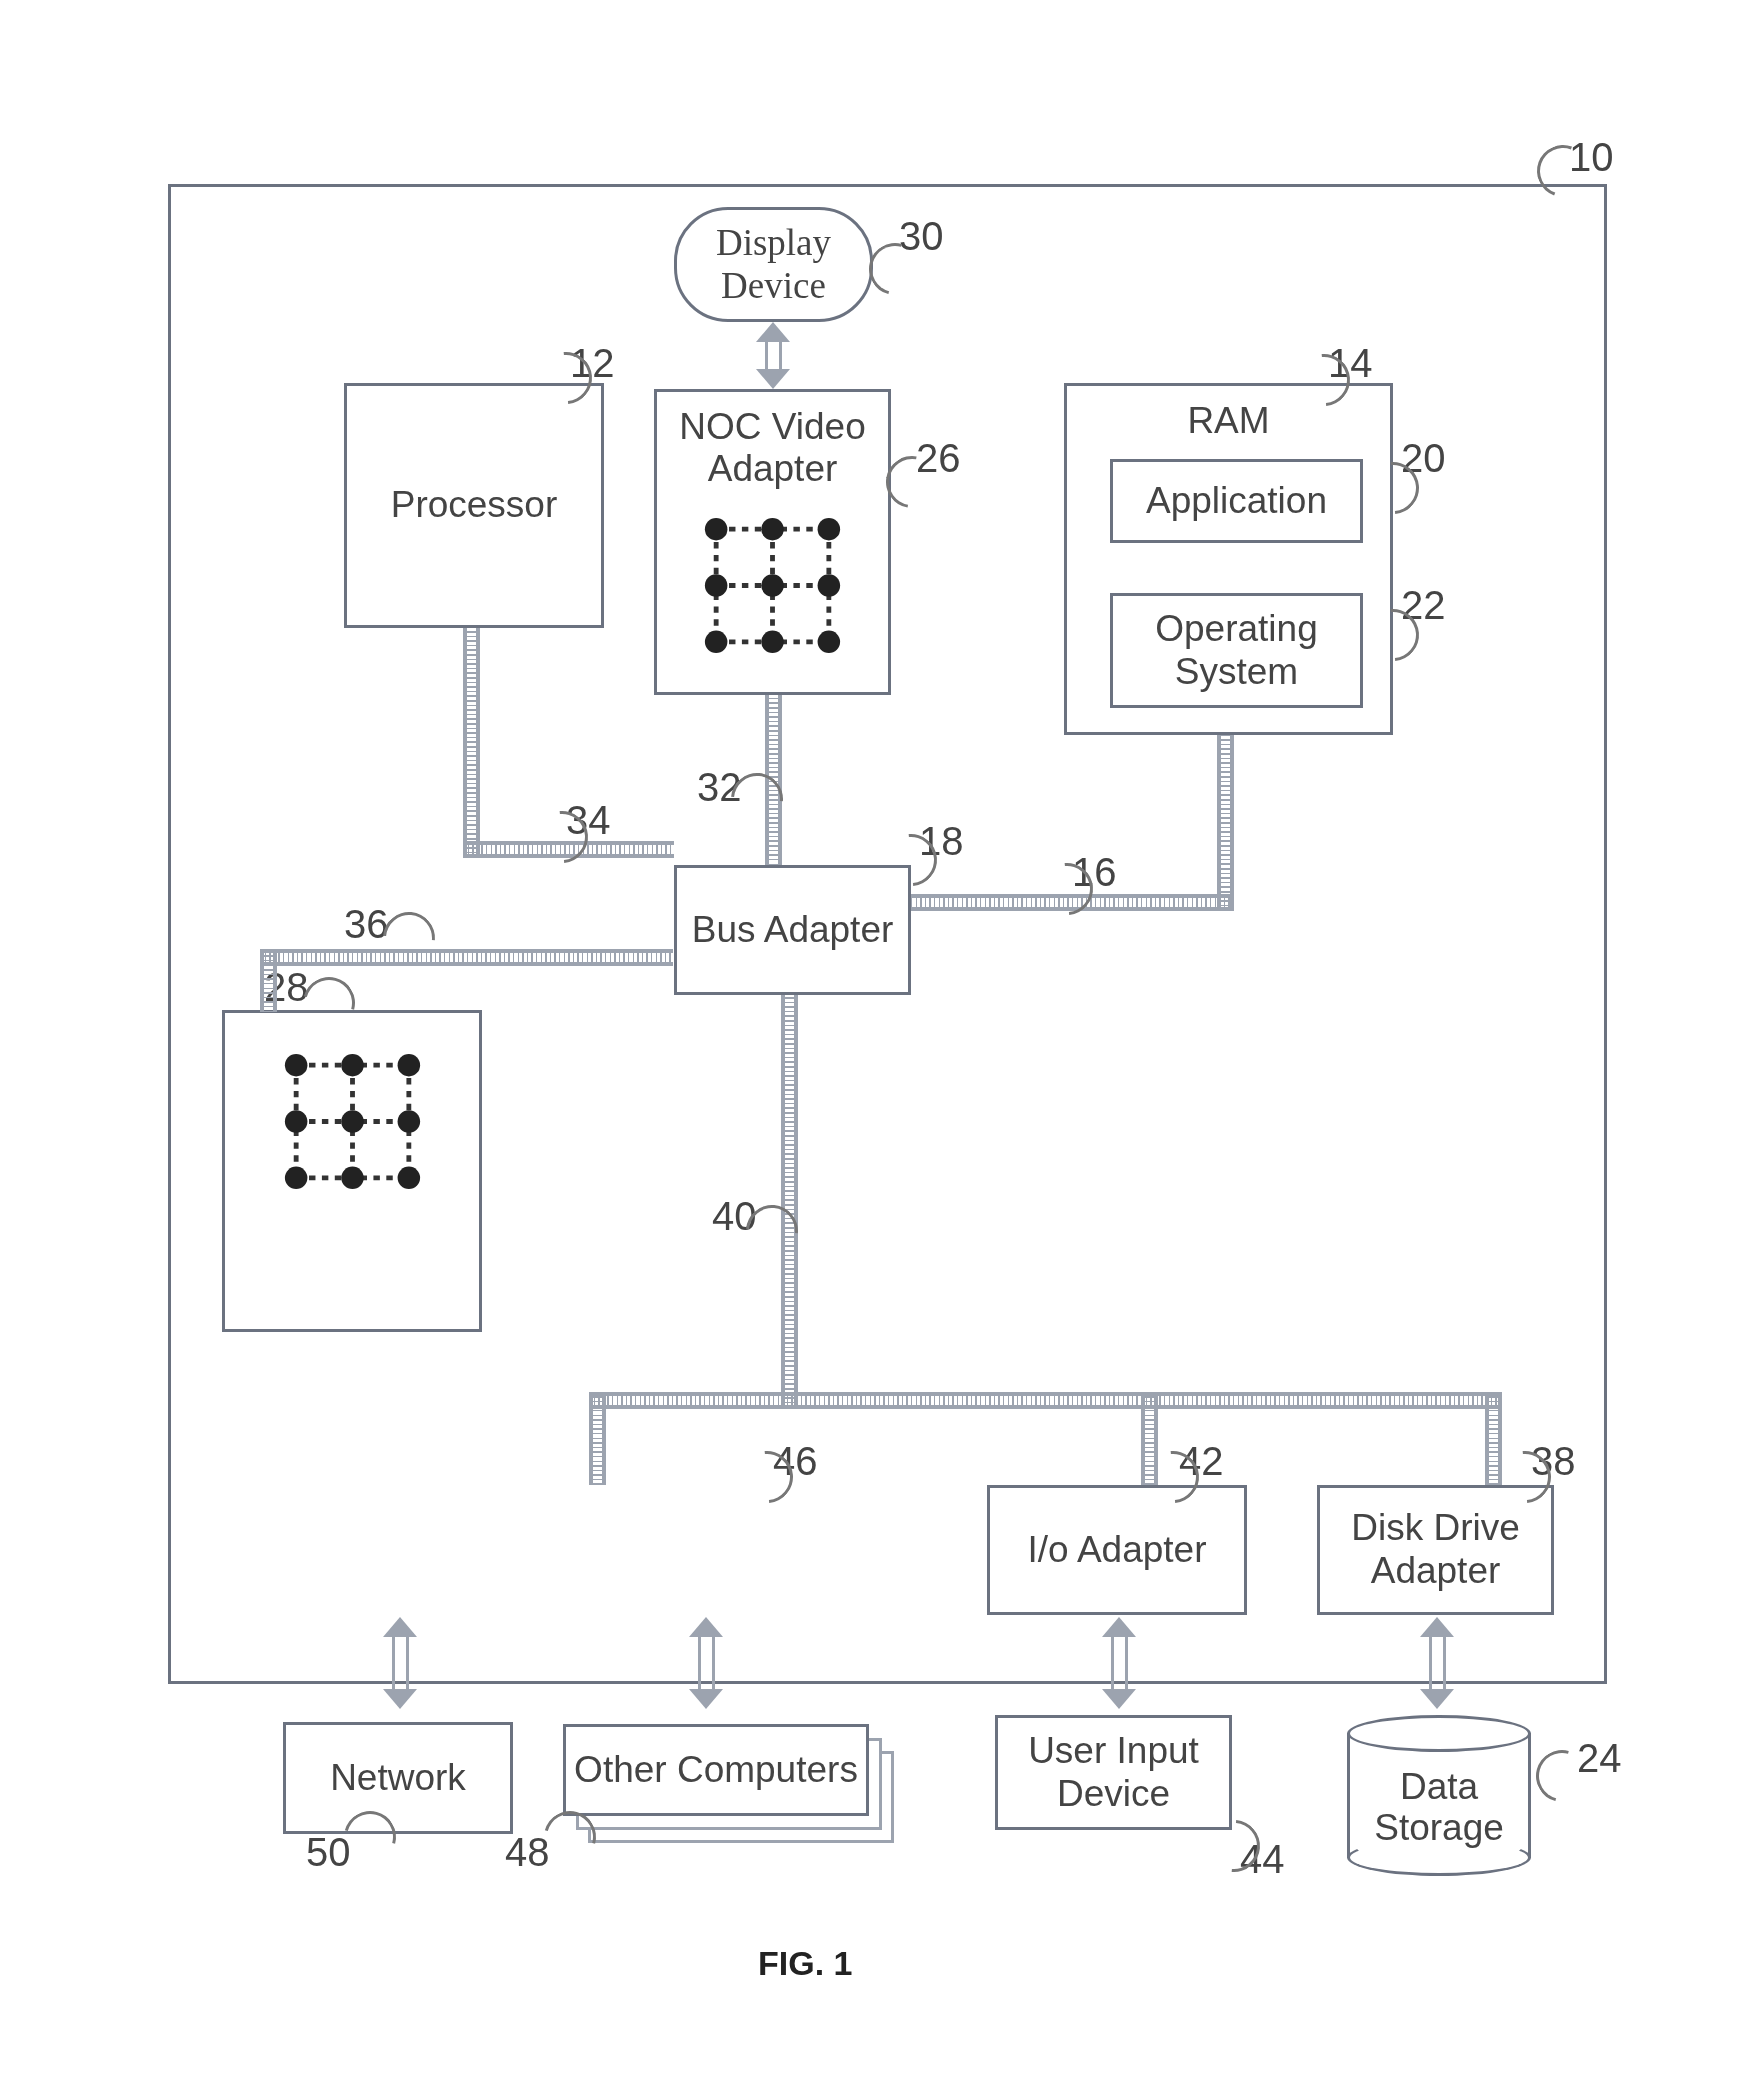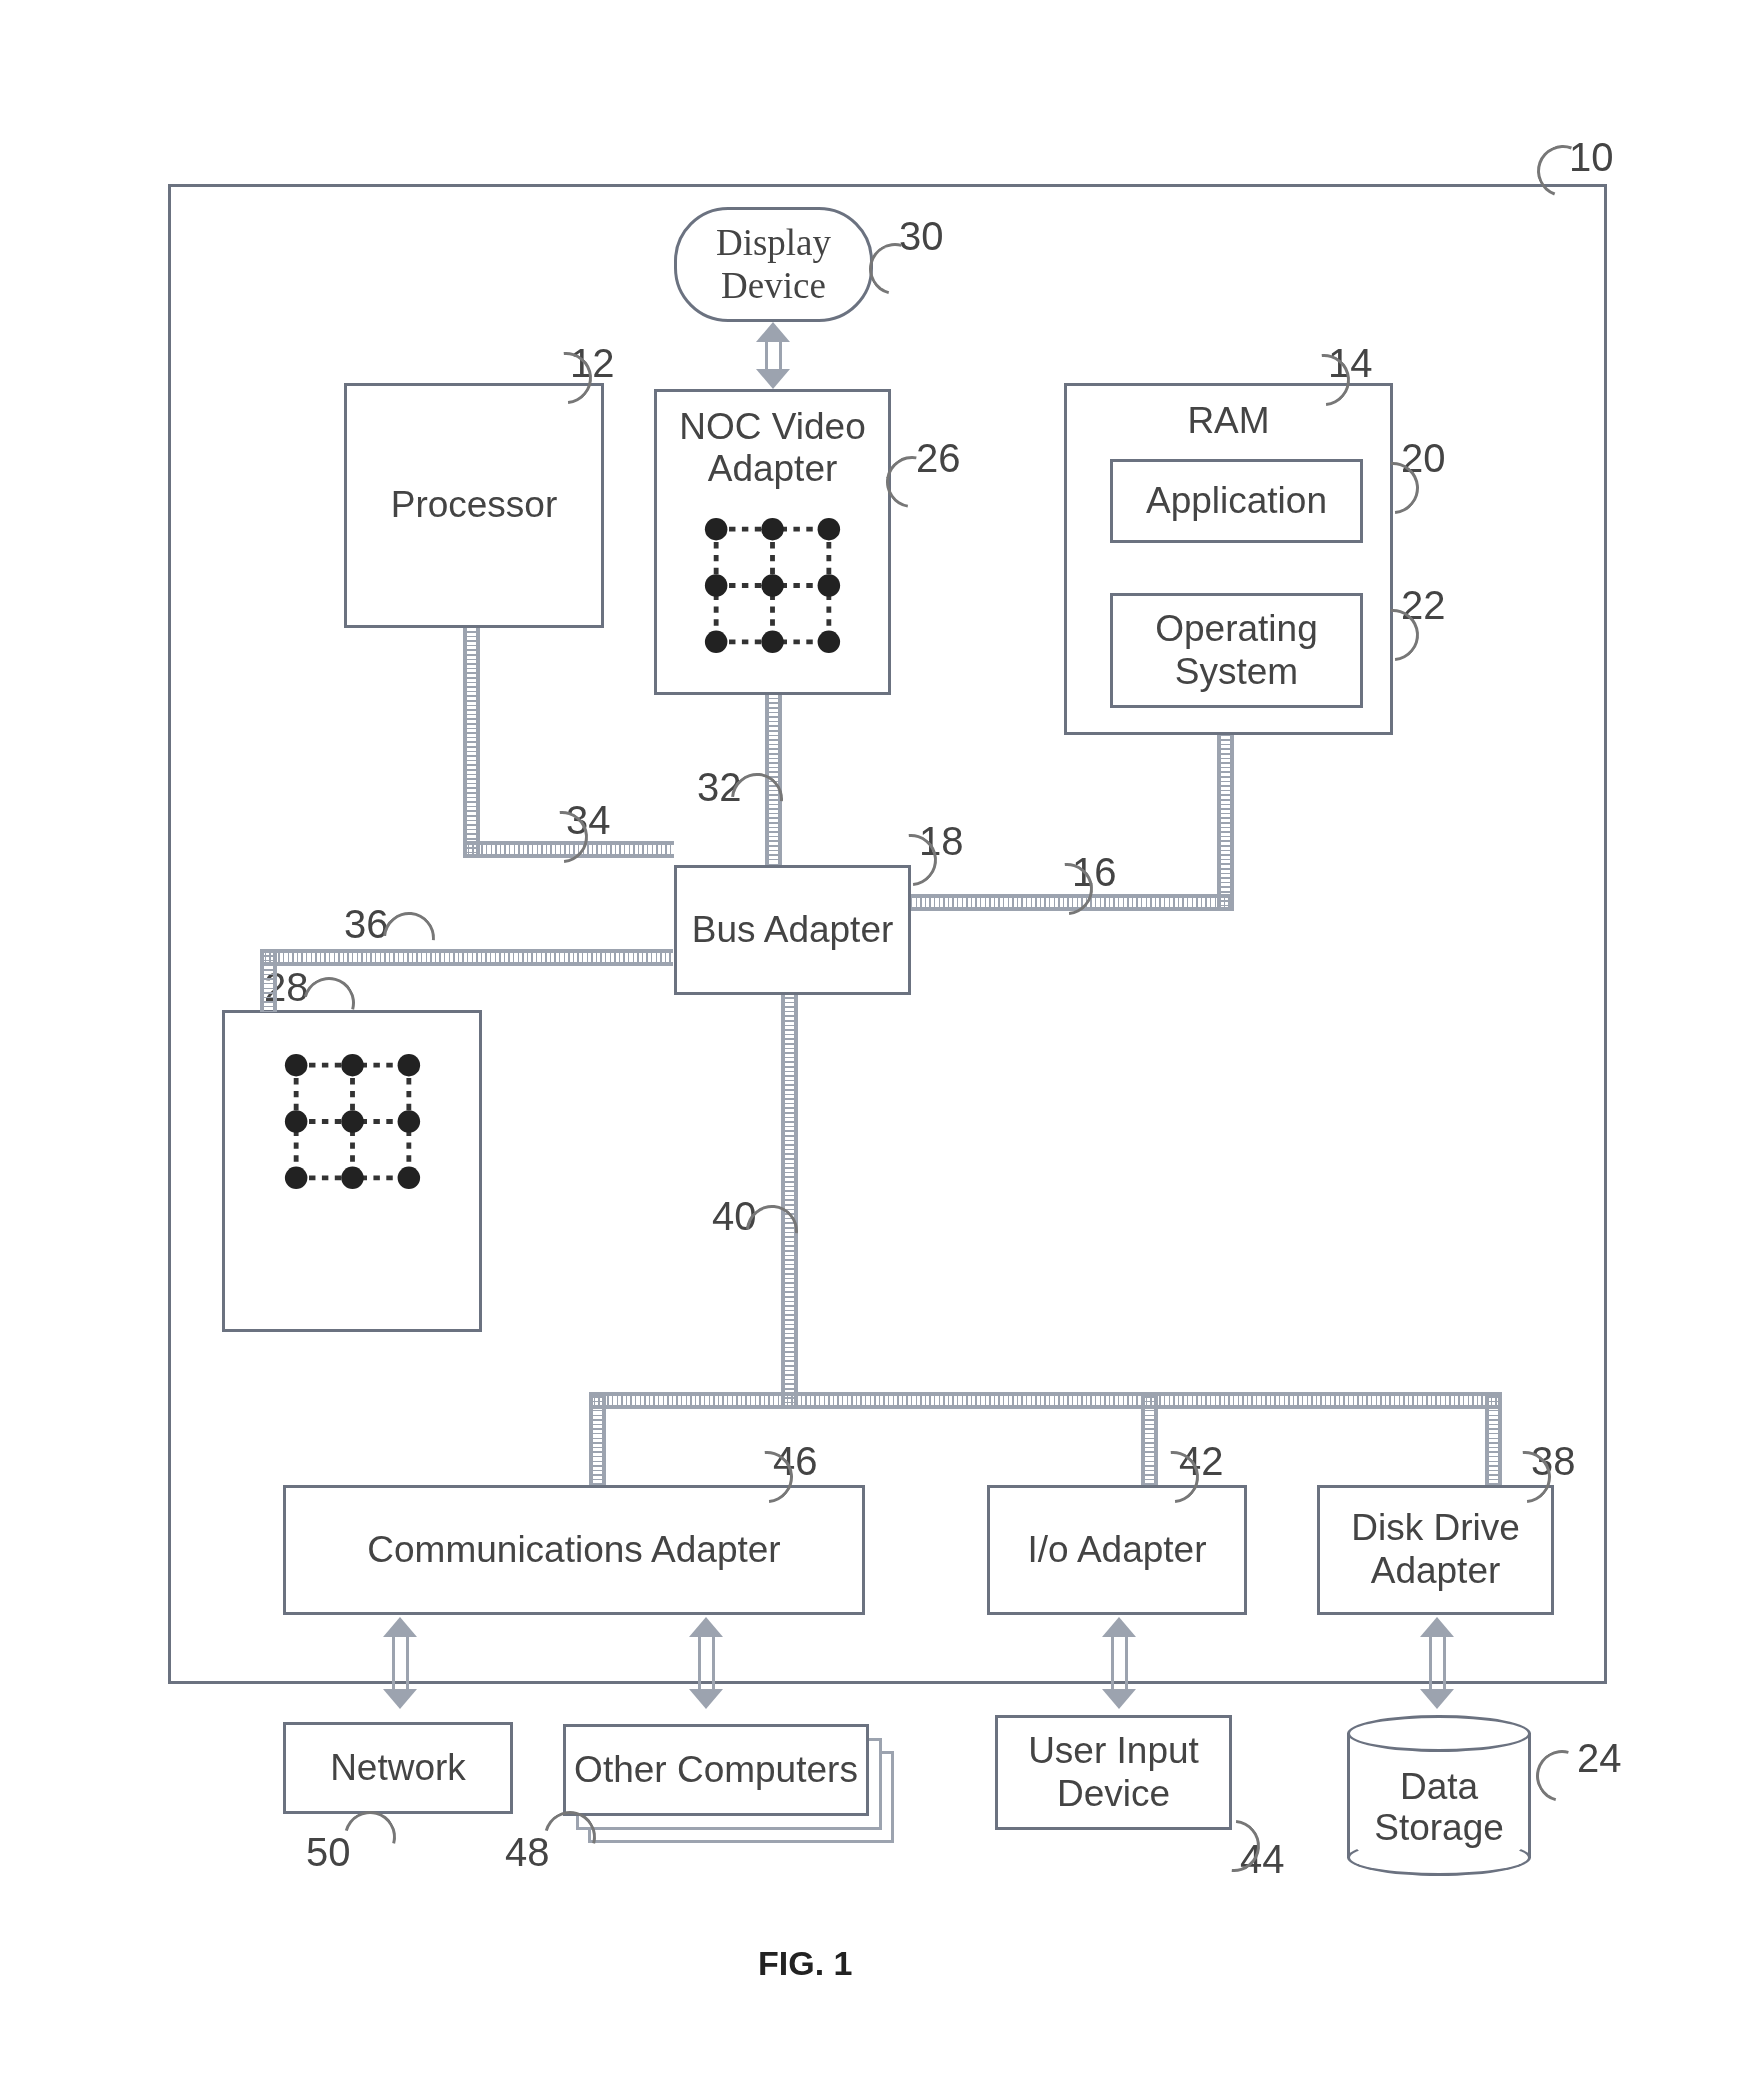--- a/index.html
+++ b/index.html
@@ -171,23 +171,20 @@
 <div class="leader" style="left:383px;top:912px;transform:rotate(140deg);"></div>
 
 <div class="busV hatched" style="left:781px;top:995px;height:413px;"></div>
 <span class="lbl" style="left:712px;top:1194px;">40</span>
 <div class="leader" style="left:746px;top:1205px;transform:rotate(140deg);"></div>
 <div class="busH hatched" style="left:589px;top:1392px;width:911px;"></div>
 <div class="busV hatched" style="left:589px;top:1392px;height:93px;"></div>
 <div class="busV hatched" style="left:1141px;top:1392px;height:93px;"></div>
 <div class="busV hatched" style="left:1485px;top:1392px;height:93px;"></div>
 
-<div class="box center" style="left:283px;top:1485px;width:582px;height:130px;">
-  <span>Communications Adapter</span>
-</div>
 <span class="lbl" style="left:773px;top:1439px;">46</span>
 <div class="leader r" style="left:741px;top:1451px;"></div>
 
 <div class="box center" style="left:987px;top:1485px;width:260px;height:130px;">
   <span>I/o Adapter</span>
 </div>
 <span class="lbl" style="left:1179px;top:1439px;">42</span>
 <div class="leader r" style="left:1147px;top:1451px;"></div>
 
 <div class="box center" style="left:1317px;top:1485px;width:237px;height:130px;">
@@ -211,21 +208,21 @@
   <div class="tri up"></div>
       <div class="shaft"></div>
       <div class="tri dn"></div>
 </div>
 <div class="darrow" style="left:1420px;top:1617px;height:92px;">
   <div class="tri up"></div>
       <div class="shaft"></div>
       <div class="tri dn"></div>
 </div>
 
-<div class="box center" style="left:283px;top:1722px;width:230px;height:92px;">
+<div class="box center" style="left:283px;top:1722px;width:230px;height:112px;">
   <span>Network</span>
 </div>
 <span class="lbl" style="left:306px;top:1830px;">50</span>
 <div class="leader" style="left:344px;top:1811px;transform:rotate(150deg);"></div>
 
 <div class="stackB" style="left:588px;top:1751px;width:306px;height:92px;"></div>
 <div class="stackA" style="left:576px;top:1738px;width:306px;height:92px;"></div>
 <div class="box center" style="left:563px;top:1724px;width:306px;height:92px;">
   <span>Other Computers</span>
 </div>

